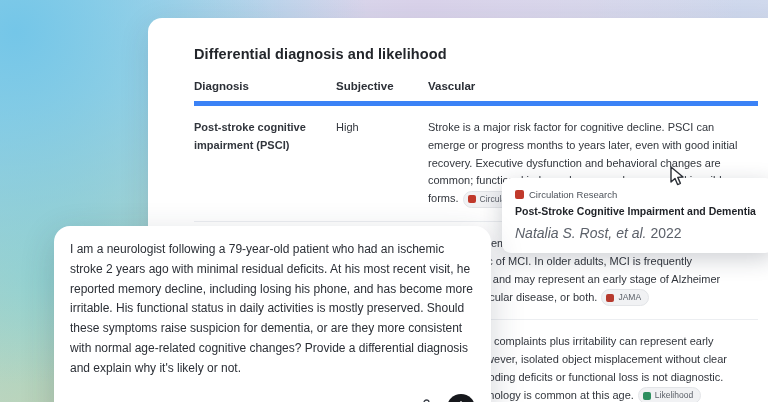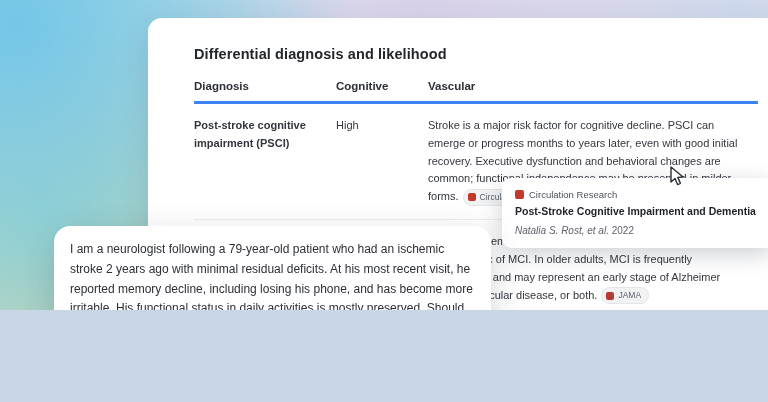--- a/index.html
+++ b/index.html
@@ -9,21 +9,21 @@
   body {
     width: 768px;
     height: 402px;
     overflow: hidden;
     font-family: "Liberation Sans", sans-serif;
     background: #c9d6e8;
   }
   .stage {
     position: relative;
     width: 768px;
-    height: 310px;
+    height: 402px;
     overflow: hidden;
     background:
       radial-gradient(circle at 2% 8%, #74c6e8 0%, rgba(116,198,232,0) 42%),
       radial-gradient(circle at 6% 70%, #9fd6c8 0%, rgba(159,214,200,0) 46%),
       radial-gradient(circle at 14% 100%, #f2c98a 0%, rgba(242,201,138,0) 40%),
       radial-gradient(circle at 55% 0%, #d9d2ea 0%, rgba(217,210,234,0) 55%),
       radial-gradient(circle at 96% 4%, #cfd9ee 0%, rgba(207,217,238,0) 50%),
       radial-gradient(circle at 99% 92%, #e8dcc9 0%, rgba(232,220,201,0) 45%),
       linear-gradient(135deg, #bfe0ef 0%, #e6e3ef 45%, #efe6e0 100%);
   }
@@ -54,21 +54,21 @@
     width: 100%;
     border-collapse: collapse;
     table-layout: fixed;
   }
   table.dx th {
     text-align: left;
     font-size: 11.5px;
     font-weight: bold;
     color: #2b2f36;
     padding: 0 0 9px 0;
-    border-bottom: 3px solid #3b82f6;
+    border-bottom: 5px solid #3b82f6;
   }
   table.dx td {
     vertical-align: top;
     font-size: 11px;
     color: #32363d;
     line-height: 1.62;
     padding: 13px 14px 13px 0;
     border-bottom: 1px solid #eceef1;
   }
   table.dx col.c1 { width: 142px; }
@@ -136,21 +136,21 @@
     display:inline-block;
   }
   .cite-pop .ttl {
     font-size: 10.5px;
     font-weight: bold;
     color: #1f2227;
     line-height: 1.35;
     margin-bottom: 7px;
   }
   .cite-pop .auth {
-    font-size: 10px;
+    font-size: 14px;
     color: #5c616a;
     font-style: italic;
   }
   .cite-pop .auth .yr { font-style: normal; }
 
   
   .cursor {
     position: absolute;
     left: 669px;
     top: 166px;
@@ -223,21 +223,21 @@
 
       <table class="dx">
         <colgroup>
             <col class="c1">
             <col class="c2">
             <col class="c3">
           </colgroup>
         <thead>
           <tr>
             <th>Diagnosis</th>
-            <th>Cognitive</th>
+            <th>Subjective</th>
             <th>Vascular</th>
           </tr>
         </thead>
         <tbody>
           <tr>
             <td class="dx-name">Post-stroke cognitive impairment (PSCI)</td>
             <td>High</td>
             <td>
               <span class="rationale">Stroke is a major risk factor for cognitive decline. PSCI can emerge or progress months to years later, even with good initial recovery. Executive dysfunction and behavioral changes are common; functional independence may be preserved in milder forms.</span><span class="chip">
                   <span class="dot dot-circ"></span>

